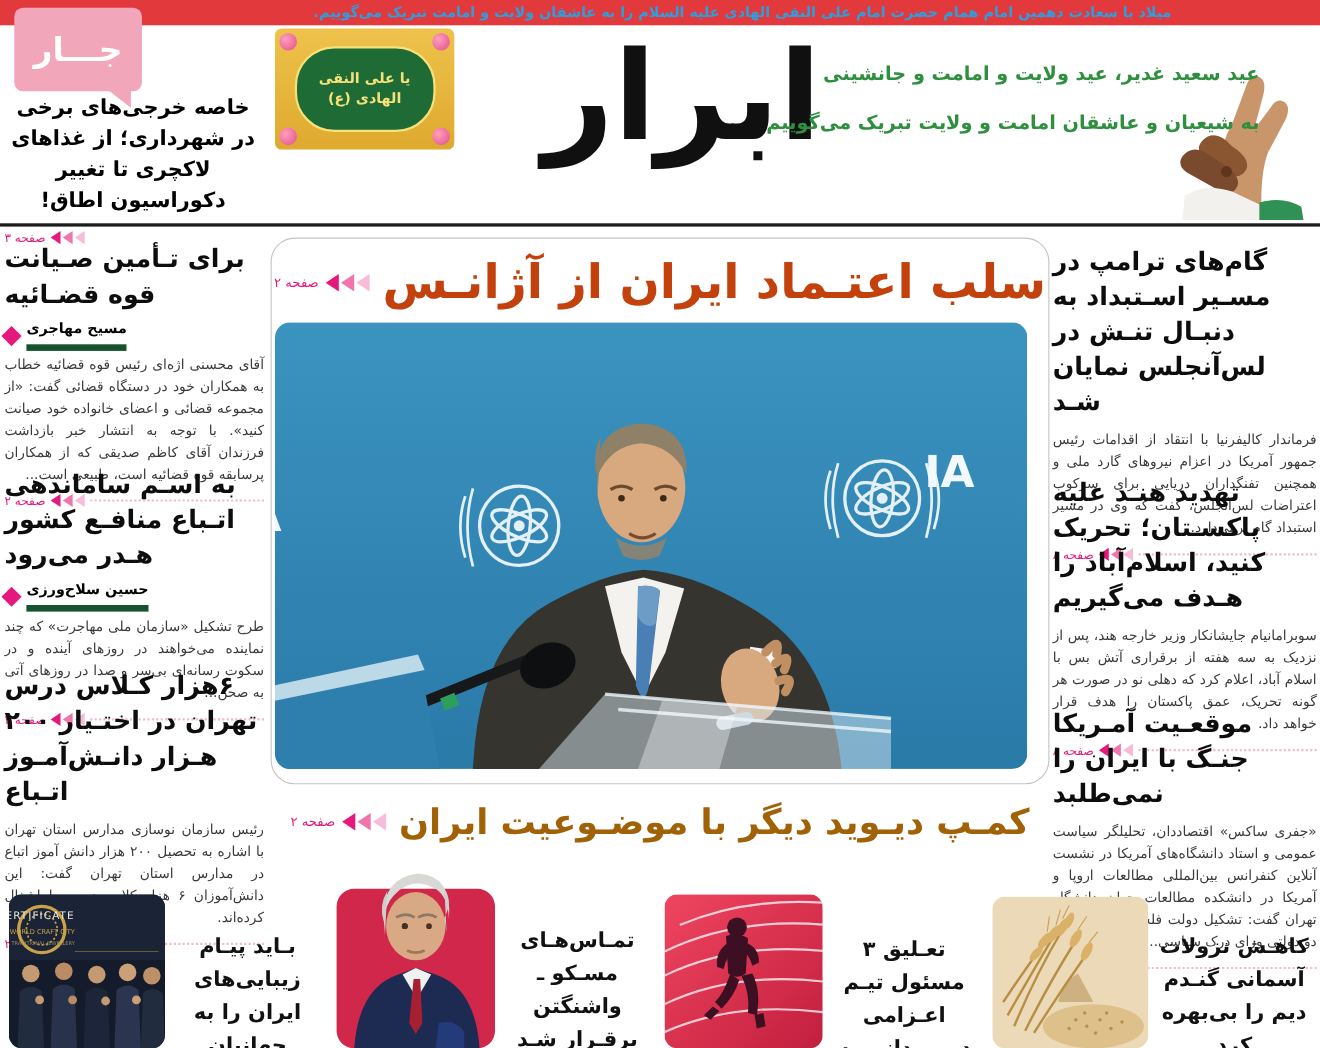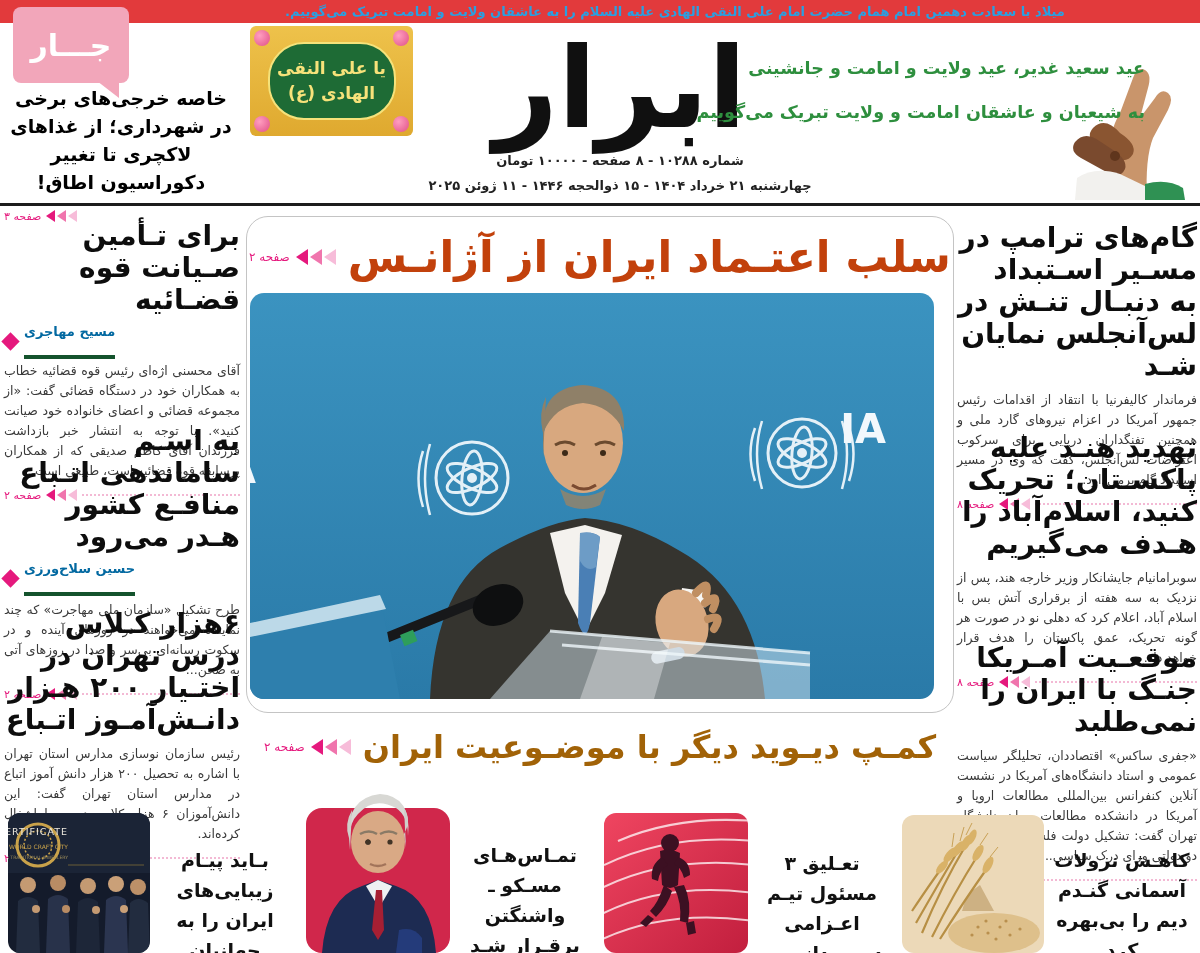--- a/index.html
+++ b/index.html
@@ -38,21 +38,21 @@
   .ornament {
     position:absolute; left:250px; top:26px; width:163px; height:110px;
     background:linear-gradient(180deg,#eec24b,#dfa92f); border-radius:6px;
     display:flex; align-items:center; justify-content:center; overflow:hidden;
   }
   .ornament .inner {
     width:128px; height:78px; background:#1e6b35; border-radius:36px;
     display:flex; align-items:center; justify-content:center;
     border:2px solid #f5e27a;
   }
-  .ornament .inner span { color:#f7e27a; font-size:17px; font-weight:bold; text-align:center; line-height:1.5; }
+  .ornament .inner span { color:#f7e27a; font-size:13px; font-weight:bold; text-align:center; line-height:1.5; }
   .ornament i {
     position:absolute; width:16px; height:16px; border-radius:50%;
     background:radial-gradient(circle at 35% 35%, #ff9ec0, #e04f86);
   }
   .ornament i.f1{left:4px;top:4px} .ornament i.f2{right:4px;top:4px}
   .ornament i.f3{left:4px;bottom:4px} .ornament i.f4{right:4px;bottom:4px}
   
   .greeting { position:absolute; left:815px; top:38px; width:385px; height:162px; }
   .greeting .gtext {
     position:absolute; right:55px; top:8px; width:330px; text-align:center; z-index:2;
@@ -76,25 +76,25 @@
   .m-ch .c1 { border-right:9px solid #e5197d; }
   .m-ch .c2 { border-right:9px solid #f075ad; }
   .m-ch .c3 { border-right:9px solid #f7bcd9; }
   .m-dots { flex:1; height:0; border-bottom:2px dotted #f3b9d4; }
   .h-marker { display:flex; direction:ltr; align-items:center; gap:6px; }
   .h-marker .m-ch i { border-top-width:8px; border-bottom-width:8px; }
   .h-marker .m-ch .c1{border-right-width:12px} .h-marker .m-ch .c2{border-right-width:12px} .h-marker .m-ch .c3{border-right-width:12px}
   .h-marker .m-lbl { font-size:12px; }
   
   .art { position:absolute; }
-  .art .a-title { font-size:28px; font-weight:bold; color:#0d0d0d; line-height:32px; text-align:right; }
+  .art .a-title { font-size:23px; font-weight:bold; color:#0d0d0d; line-height:32px; text-align:left; }
   .art .a-body { font-size:12.5px; color:#3a3a3a; line-height:20px; text-align:justify; margin-top:8px; }
   .byline { display:flex; direction:ltr; align-items:center; gap:7px; margin:8px 0 2px 0; }
   .byline .diamond { width:13px; height:13px; background:#e5197d; transform:rotate(45deg); flex:none; }
-  .byline .name { font-size:13px; font-weight:bold; color:#0369a1; border-bottom:4px solid #14532d; padding-bottom:16px; }
+  .byline .name { font-size:13px; font-weight:bold; color:#000000; border-bottom:6px solid #14532d; padding-bottom:6px; }
   
   .center-box {
     position:absolute; left:246px; top:216px; width:708px; height:497px;
     border:1.5px solid #c4c4c4; border-radius:22px; background:#fff;
   }
   .main-head {
     position:absolute; left:256px; top:226px; width:688px; height:62px;
     display:flex; direction:rtl; align-items:center; justify-content:center; gap:12px;
   }
   .main-head .ht { font-size:43px; font-weight:bold; color:#c2410c; white-space:nowrap; }
@@ -120,24 +120,20 @@
 
   <div class="topbar">
     <span>میلاد با سعادت دهمین امام همام حضرت امام علی النقی الهادی علیه السلام را به عاشقان ولایت و امامت تبریک می‌گوییم.</span>
   </div>
 
   <div class="bubble">
     <span>جـــار</span>
   </div>
 
   <div class="mast-title">ابرار</div>
-  <div class="mast-info">
-    <div>شماره ۱۰۲۸۸ - ۸ صفحه - ۱۰۰۰۰ تومان</div>
-    <div>چهارشنبه ۲۱ خرداد ۱۴۰۴ - ۱۵ ذوالحجه ۱۴۴۶ - ۱۱ ژوئن ۲۰۲۵</div>
-  </div>
 
   <div class="ornament">
     <i class="f1"></i>
     <i class="f2"></i>
     <i class="f3"></i>
     <i class="f4"></i>
     <div class="inner">
         <span>یا علی النقی الهادی (ع)</span>
       </div>
   </div>

